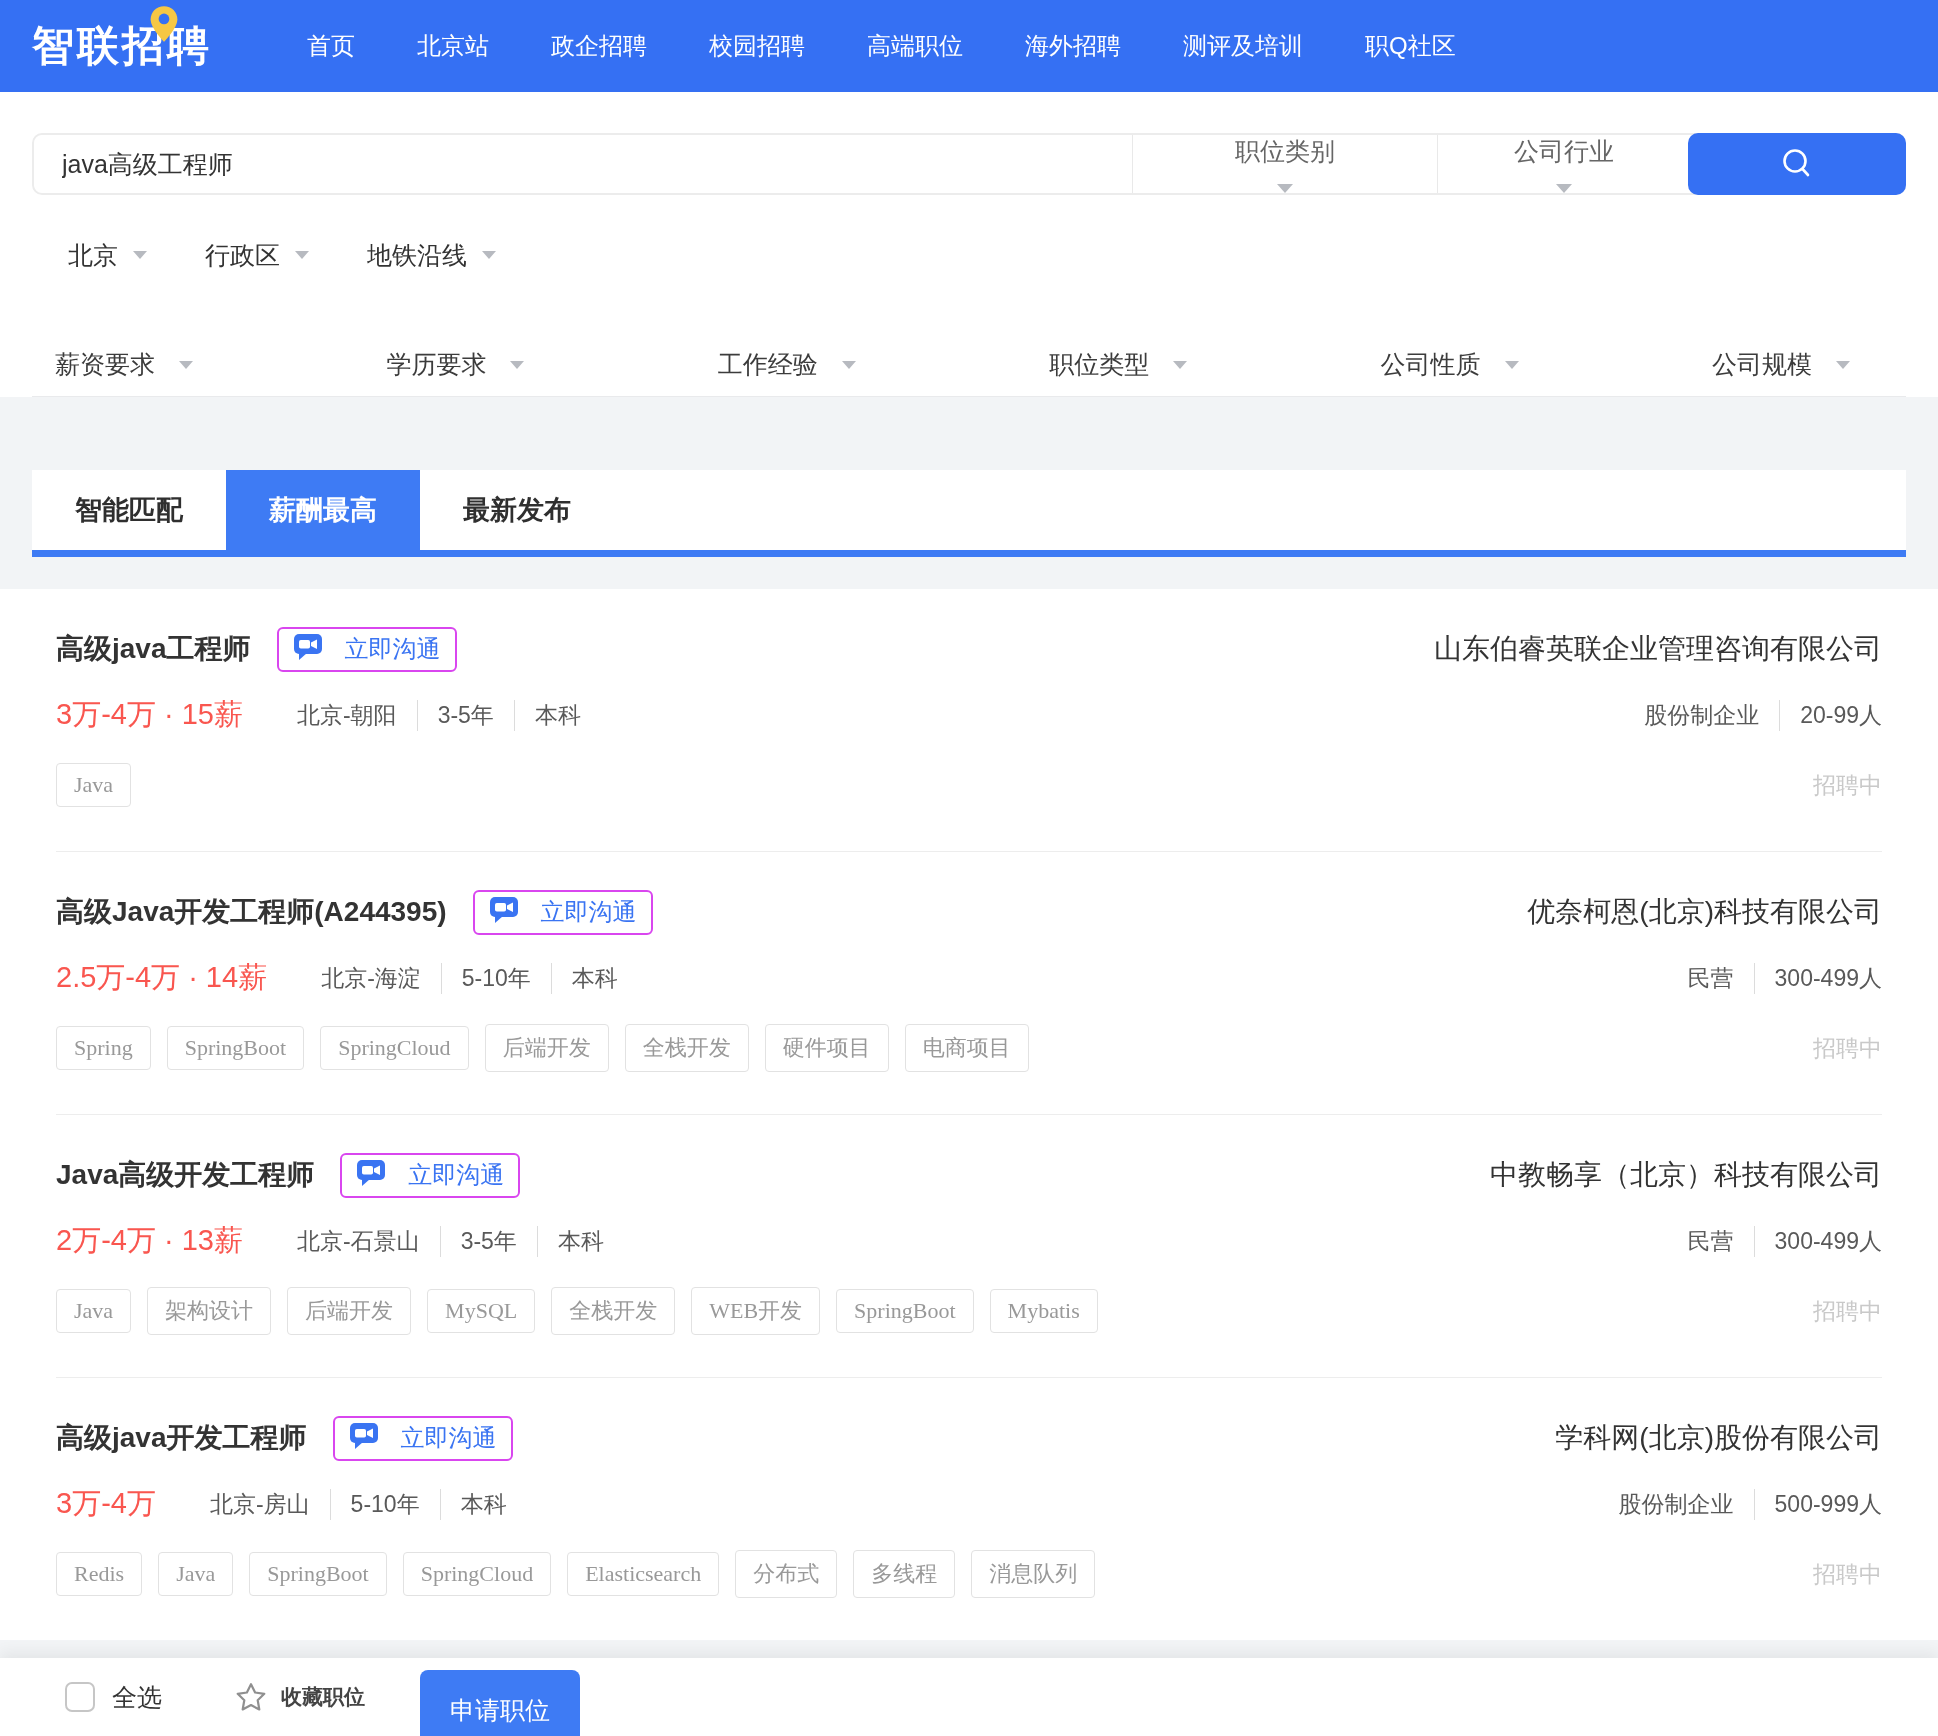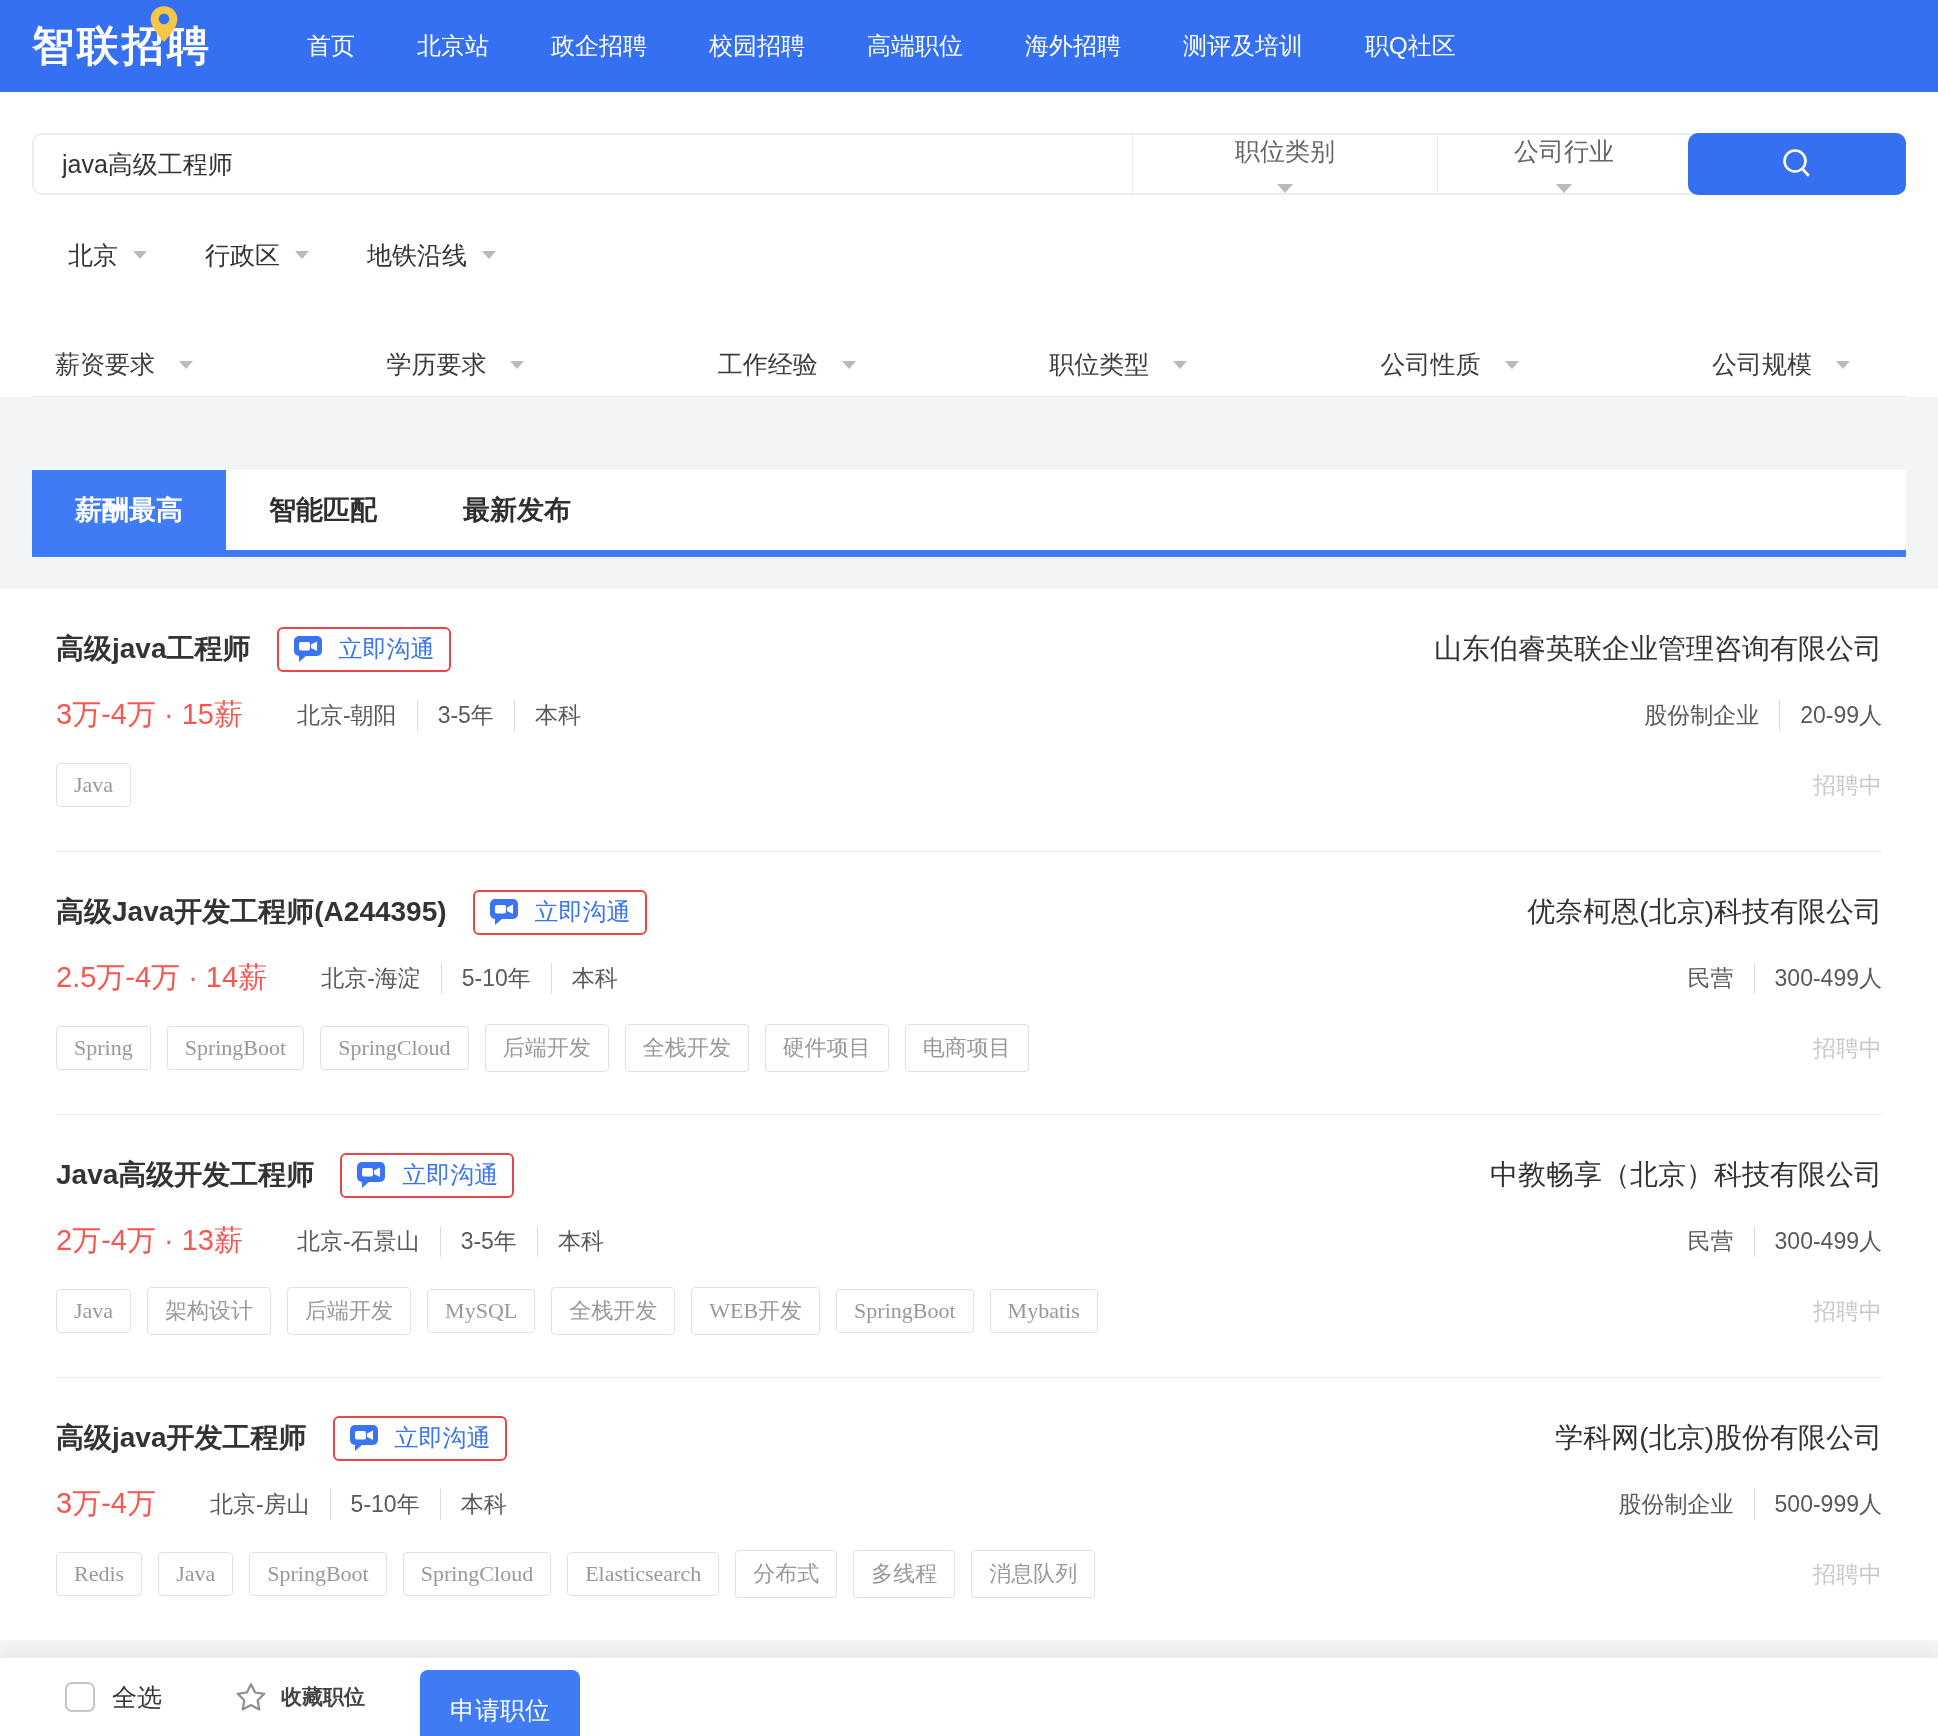--- a/index.html
+++ b/index.html
@@ -46,21 +46,21 @@
   .tab.active { background:#3e7bf4; color:#fff; }
   .tabs-underline { height:7px; background:#3e7bf4; }
 
   
   .jobs-card { margin:0 32px; background:#fff; padding:0 24px; }
   .job-row { padding:40px 0 42px; border-bottom:1px solid #ededed; }
   .job-row:last-child { border-bottom:none; }
   .job-line { display:flex; align-items:center; }
   .job-line1 { height:40px; }
   .job-title { font-size:28px; font-weight:600; color:#333; cursor:pointer; }
-  .chat-btn { margin-left:26px; display:flex; align-items:center; gap:16px; border:2px solid #ef4444; border-radius:6px;
+  .chat-btn { margin-left:26px; display:flex; align-items:flex-start; gap:22px; border:2px solid #d946ef; border-radius:6px;
     padding:4px 14px 5px; background:#fff; color:#3a74f2; font-size:24px; cursor:pointer; }
   .job-company { margin-left:auto; font-size:28px; color:#333; cursor:pointer; }
   .job-line2 { margin-top:26px; height:40px; }
   .salary { font-size:29px; color:#f9564f; }
   .meta { display:flex; align-items:center; margin-left:34px; font-size:23px; color:#595959; }
   .meta-item { padding:0 20px; position:relative;text-align:center; }
   .meta-item + .meta-item { border-left:1px solid #dcdcdc; }
   .right-meta { margin-left:auto; display:flex; align-items:center; font-size:23px; color:#595959; }
   .right-meta .meta-item:last-child { padding-right:0; }
   .job-line3 { margin-top:26px; min-height:48px; }
@@ -163,22 +163,22 @@
       <span class="caret"></span>
     </div>
   </div>
 </section>
 
 <div class="gray-band band1"></div>
 
 <div class="tabs-band">
   <div class="tabs-card">
     <div class="tabs-row">
+      <div class="tab">智能匹配</div>
       <div class="tab active">薪酬最高</div>
-      <div class="tab">智能匹配</div>
       <div class="tab">最新发布</div>
     </div>
     <div class="tabs-underline"></div>
   </div>
 </div>
 
 <div class="gray-band band2"></div>
 
 <main class="jobs-card">
 

